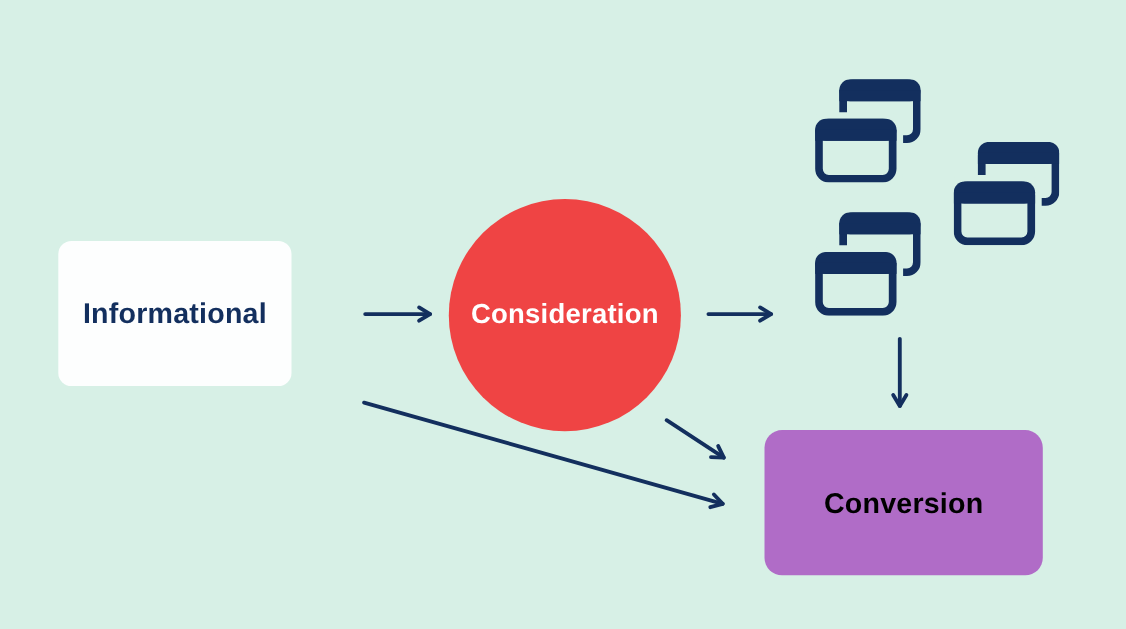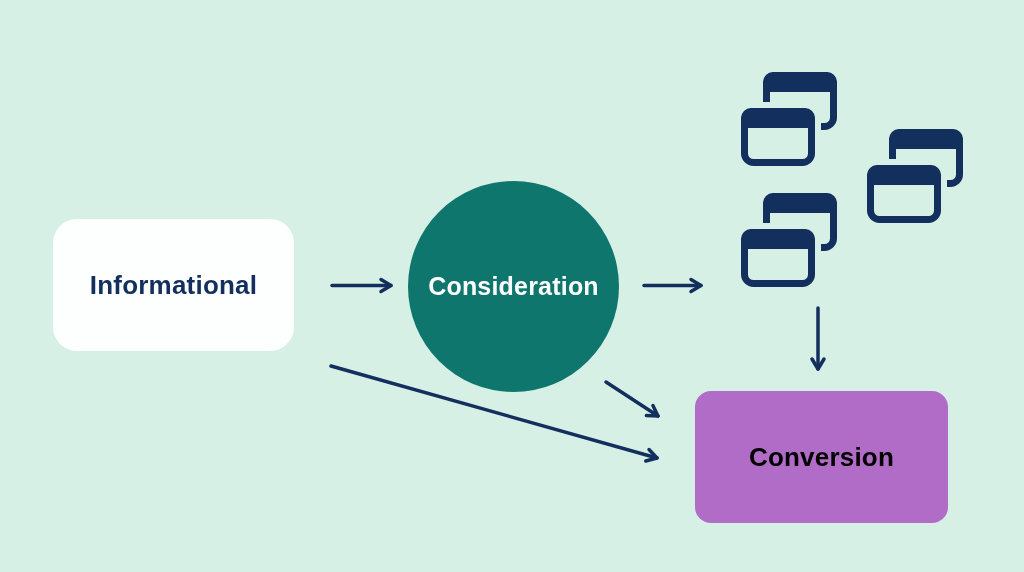--- a/index.html
+++ b/index.html
@@ -22,35 +22,35 @@
     box-sizing: border-box;
   }
   .node-label {
     font-weight: 700;
     letter-spacing: 0.2px;
     text-align: center;
   }
   .card-informational {
     left: 53px;
     top: 219px;
-    width: 241px;
+    width: 212px;
     height: 132px;
     background: #fdfefe;
-    border-radius: 24px;
+    border-radius: 12px;
   }
   .card-informational .node-label {
     color: #132f5e;
     font-size: 26px;
   }
   .circle-consideration {
     left: 408px;
     top: 181px;
     width: 211px;
     height: 211px;
-    background: #0f766e;
+    background: #ef4444;
     border-radius: 50%;
   }
   .circle-consideration .node-label {
     color: #ffffff;
     font-size: 25px;
   }
   .box-conversion {
     left: 695px;
     top: 391px;
     width: 253px;

